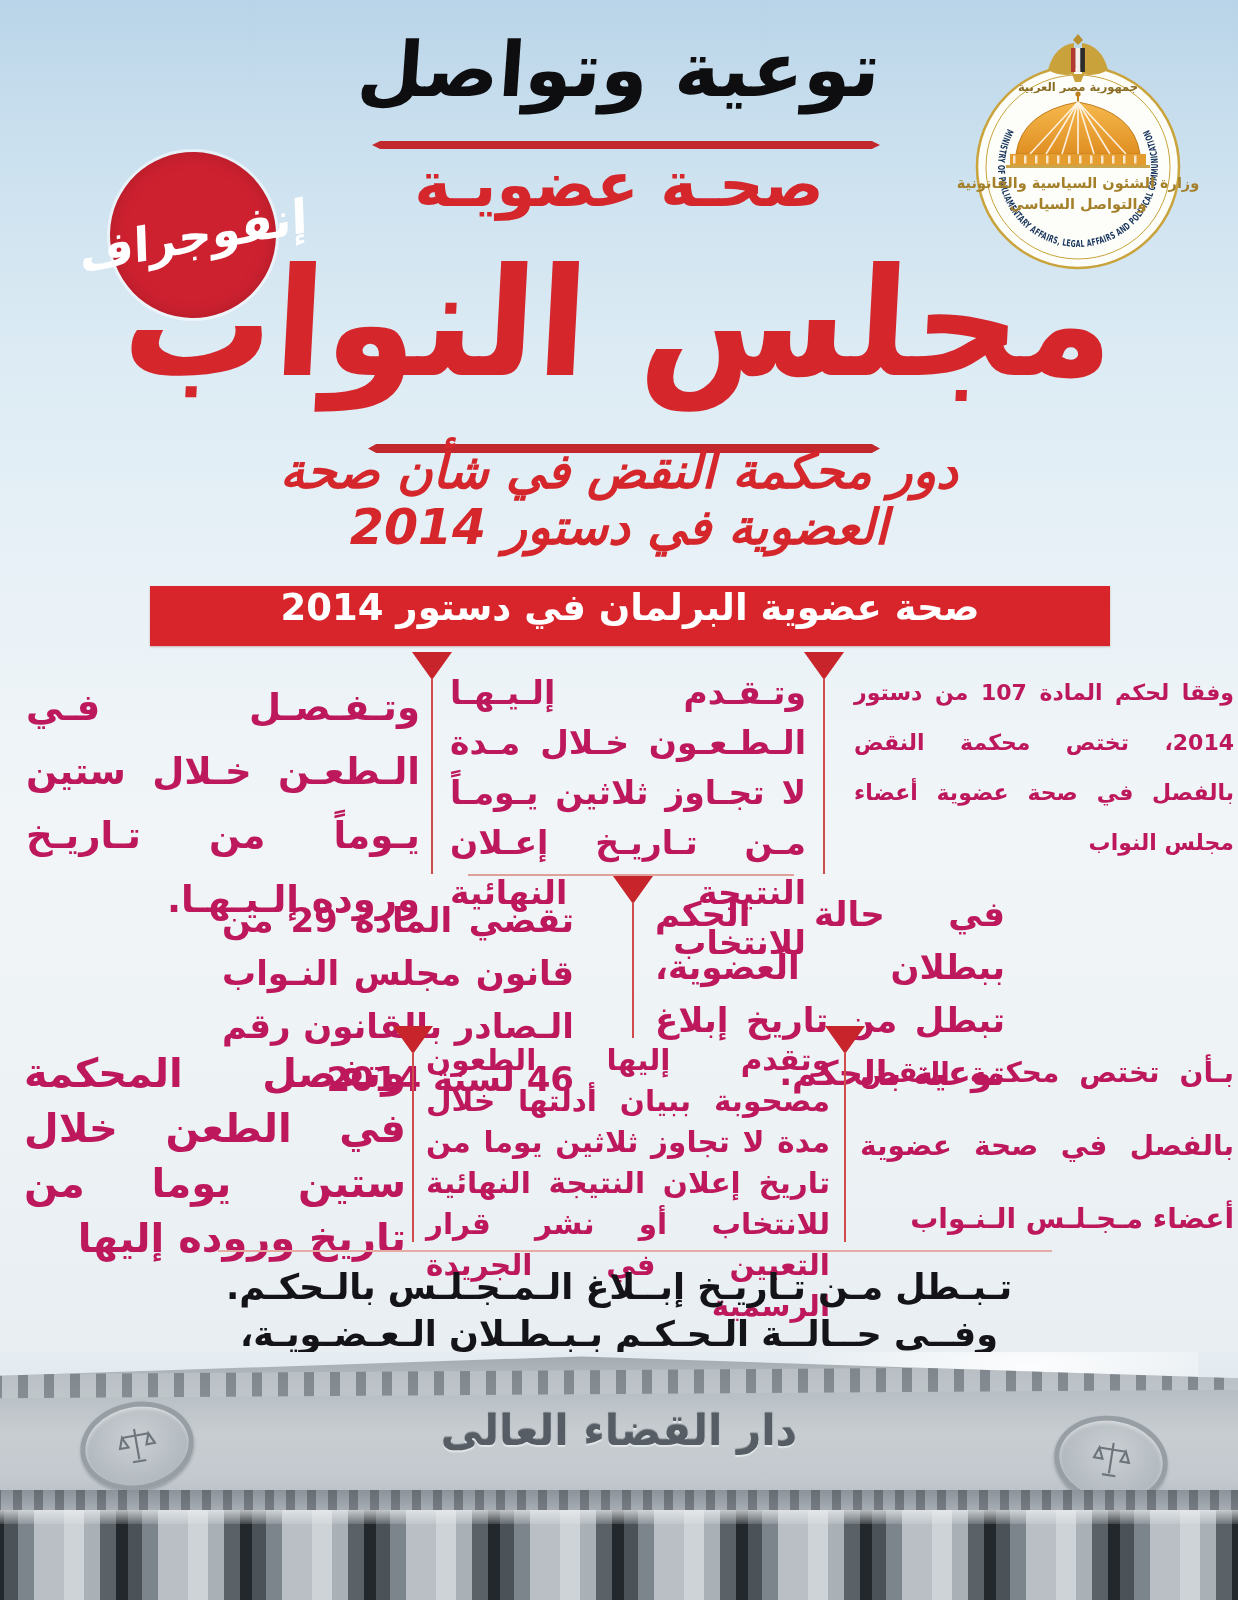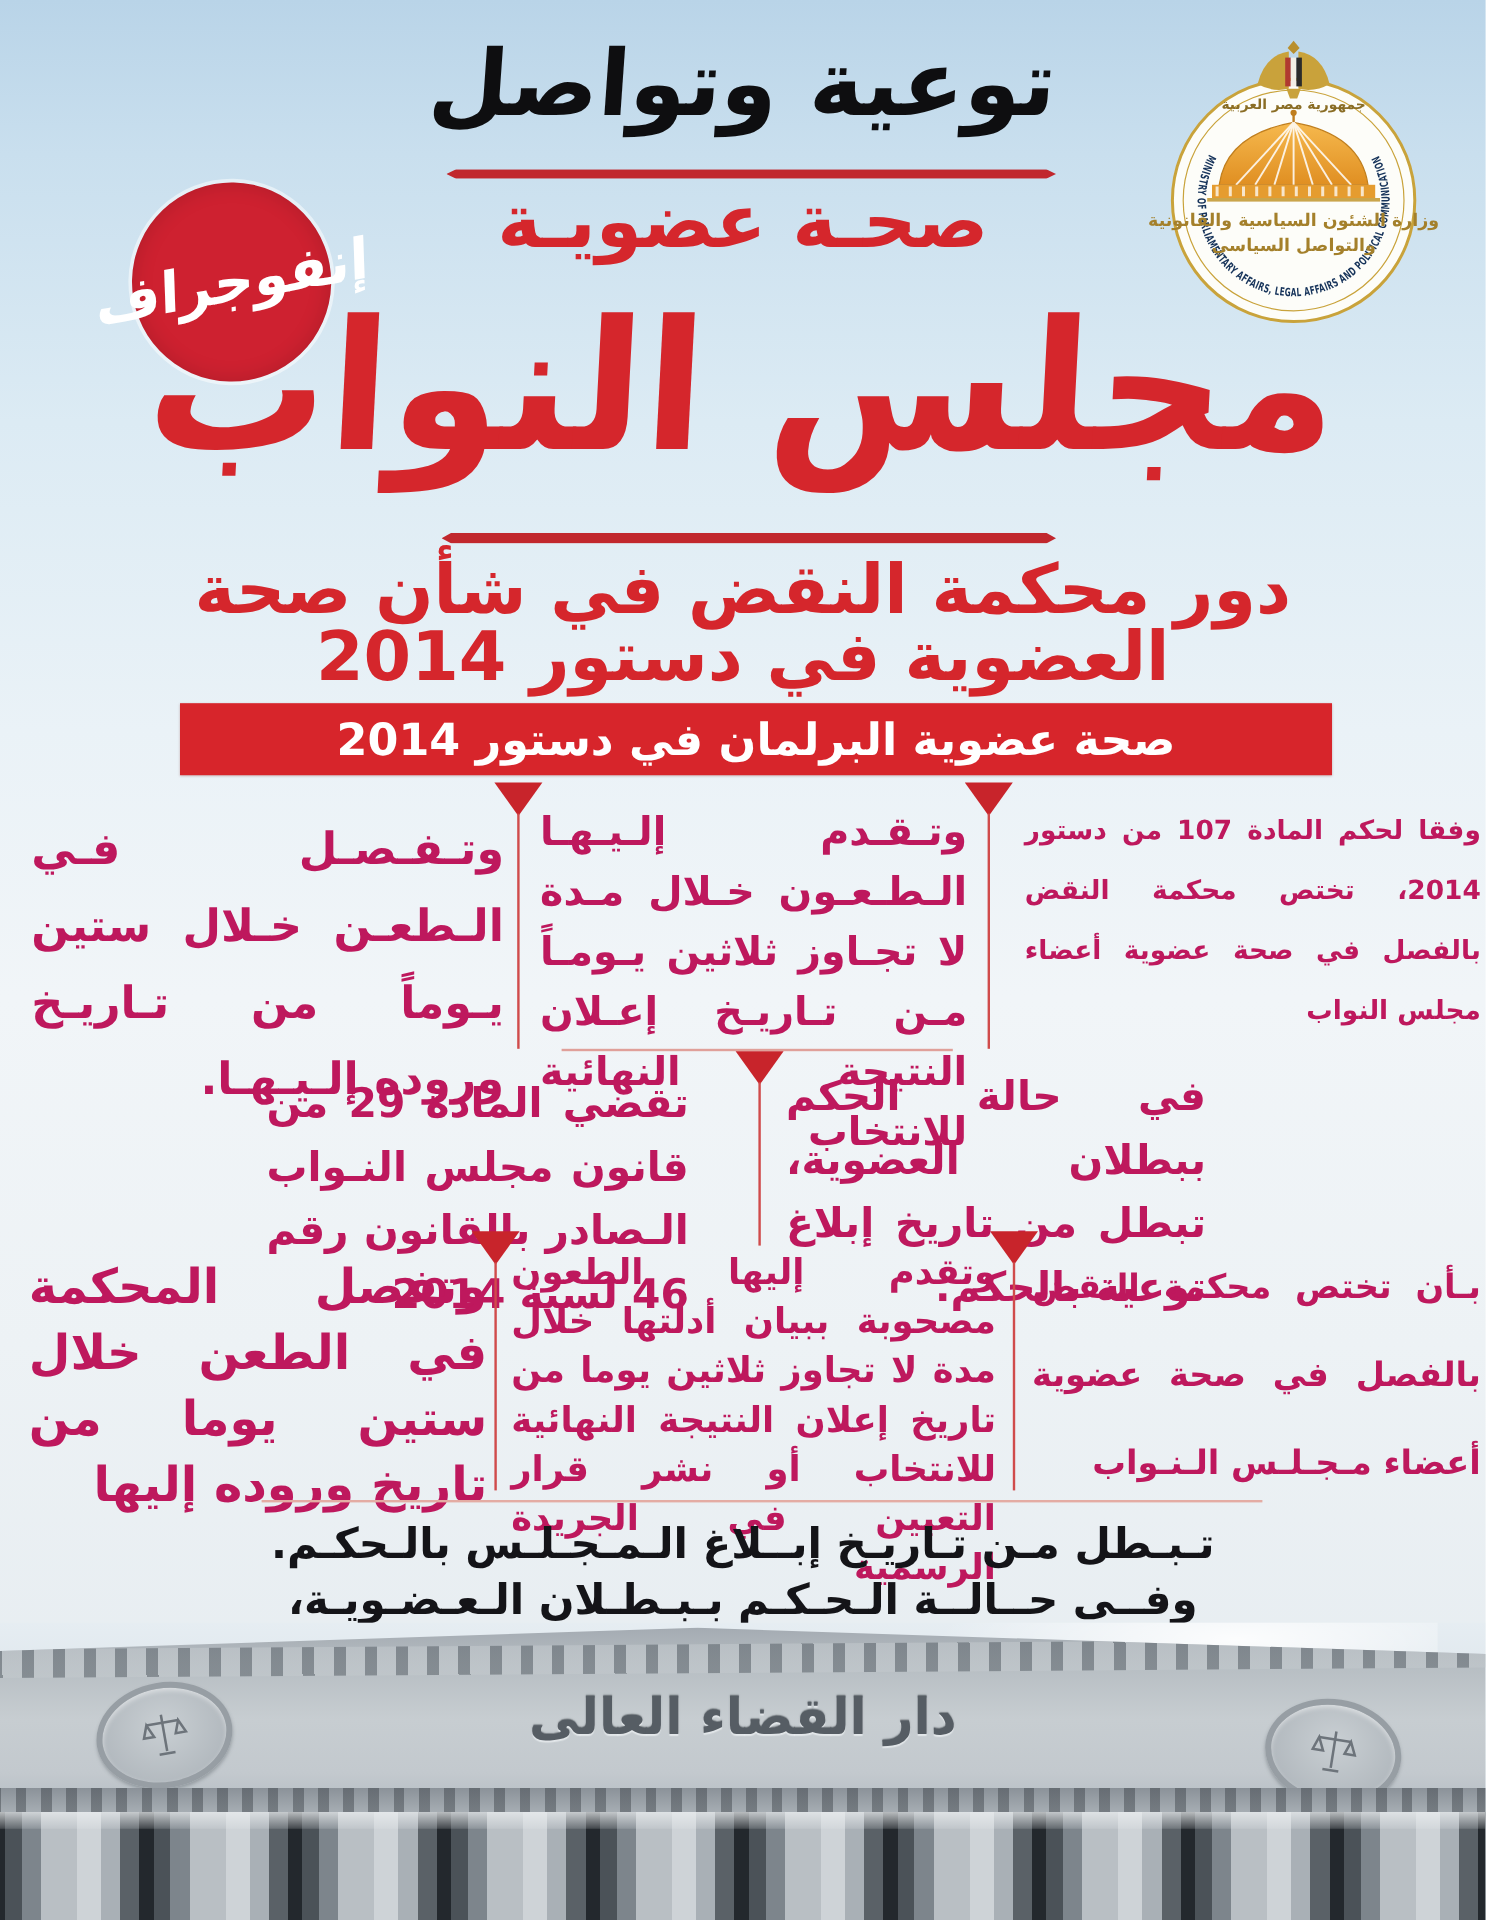--- a/index.html
+++ b/index.html
@@ -12,30 +12,30 @@
   .brand{top:0px;left:0;width:100%;text-align:center;font-size:76px;font-weight:bold;
          color:#0e0e10;direction:rtl;line-height:140px;letter-spacing:2px;
          transform:skewX(-4deg);}
   .rule{background:#c1272d;clip-path:polygon(0 50%,1.6% 0,98.4% 0,100% 50%,98.4% 100%,1.6% 100%);}
   .rule1{left:372px;top:141px;width:508px;height:8px;}
   .rule2{left:368px;top:444px;width:512px;height:9px;z-index:0;}
   .title-small{top:146px;left:0;width:100%;text-align:center;font-size:62px;font-weight:800;
                direction:rtl;letter-spacing:1px;line-height:78px;}
   .title-main{top:208px;left:0;width:100%;text-align:center;font-size:150px;font-weight:bold;
               direction:rtl;line-height:230px;white-space:nowrap;z-index:1;transform:skewX(-3deg);}
-  .subtitle{top:464px;left:0;width:100%;text-align:center;font-weight:800;direction:rtl;
-            font-size:57px;line-height:56px;}
+  .subtitle{top:444px;left:0;width:100%;text-align:center;font-weight:800;direction:rtl;
+            font-size:49px;line-height:56px;font-style:italic;}
   
   .badge{left:110px;top:152px;width:166px;height:166px;border-radius:50%;background:#ce2130;
          box-shadow:0 0 0 3px rgba(255,255,255,.5), inset 0 0 18px rgba(0,0,0,.15);
          display:flex;align-items:center;justify-content:center;transform:rotate(-10deg);}
   .badge span{color:#fff;font-size:47px;font-weight:bold;direction:rtl;transform:skewX(-8deg);}
   
   .banner{left:150px;top:586px;width:960px;height:60px;background:#d7252b;color:#ffffff;
-          display:flex;align-items:center;justify-content:center;font-size:37px;font-weight:bold;
+          display:flex;justify-content:center;font-size:37px;font-weight:bold;
           direction:rtl;box-shadow:0 1px 2px rgba(120,30,30,.3);}
   
   .arr{width:0;height:0;border-left:20px solid transparent;border-right:20px solid transparent;
        border-top:28px solid #c8242b;}
   .vline{width:2px;background:#d04b4b;}
   .hline{height:2px;background:#e0a09a;}
   
   .txt{direction:rtl;text-align:justify;font-weight:700;color:#be185d;}
   .r1-right{left:854px;top:668px;width:380px;font-size:22px;line-height:50px;}
   .r1-mid  {left:450px;top:668px;width:356px;font-size:33px;line-height:50px;}

